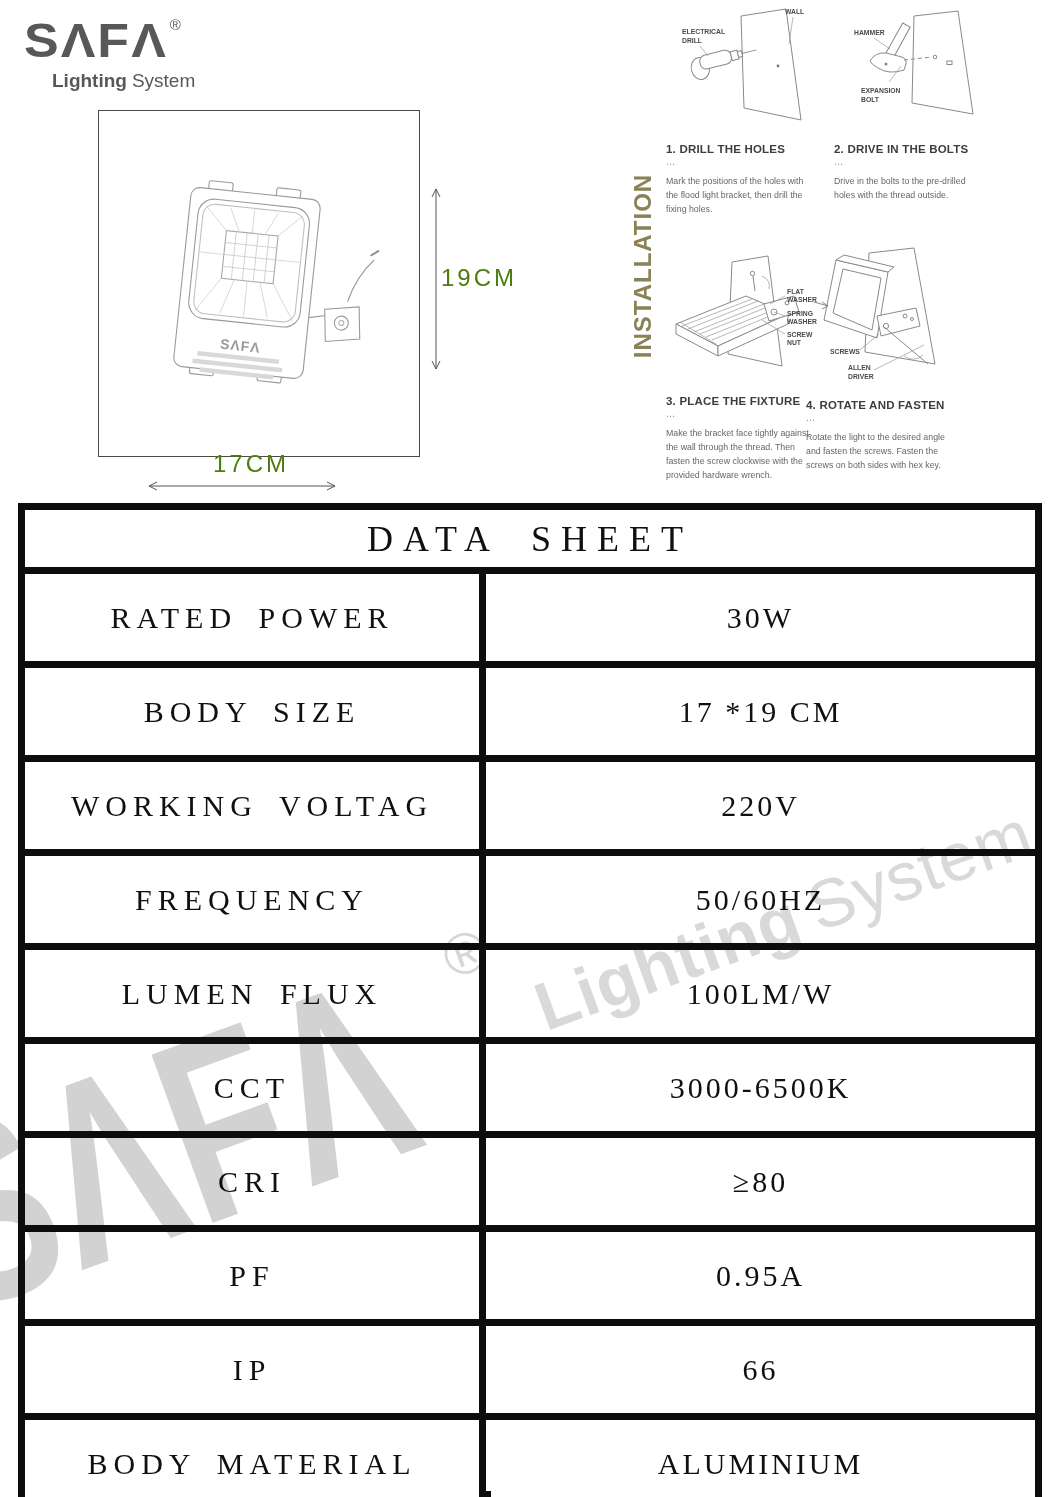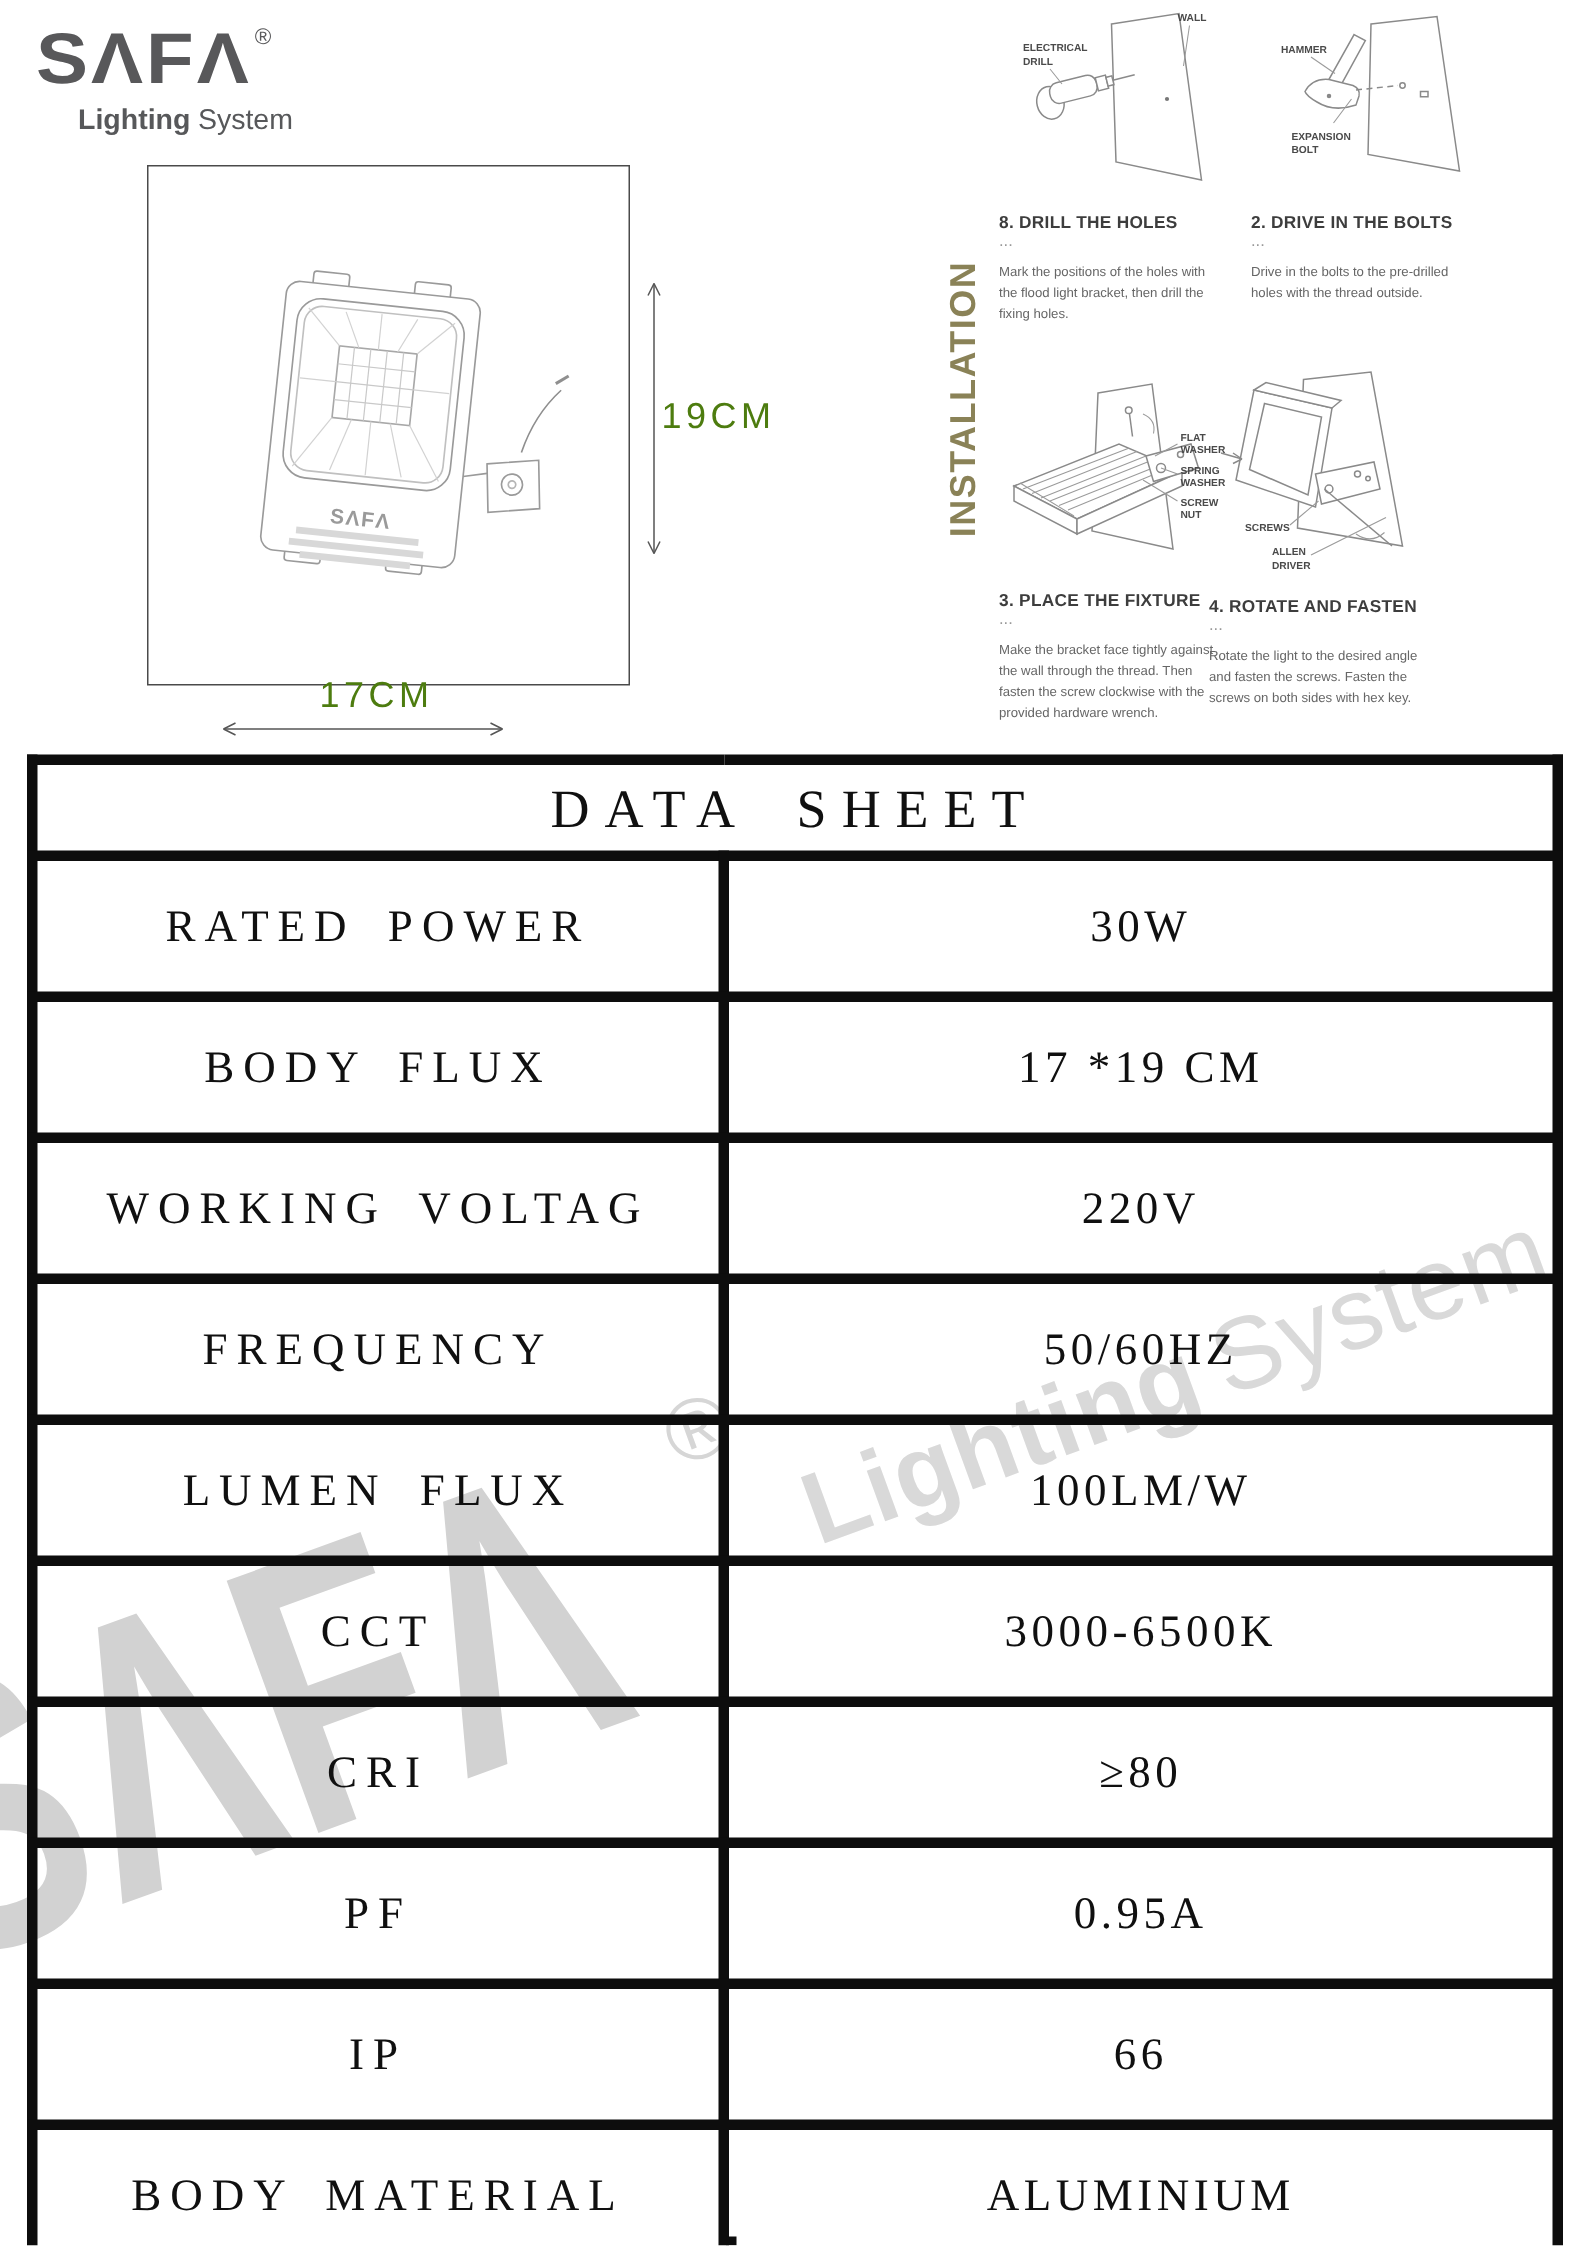--- a/index.html
+++ b/index.html
@@ -163,21 +163,21 @@
         <rect class="lnw" x="66" y="51" width="7" height="9"></rect>
         <rect class="lnw" x="73" y="52.5" width="4" height="6"></rect>
         <line class="ln" x1="77" y1="55.5" x2="92" y2="55.5"></line>
       </g>
       <line class="leader" x1="34" y1="42" x2="42" y2="52"></line>
       <line class="leader" x1="127" y1="13" x2="123" y2="40"></line>
       <text class="callout" x="119" y="10">WALL</text>
       <text class="callout" x="16" y="30">ELECTRICAL</text>
       <text class="callout" x="16" y="39">DRILL</text>
     </svg>
-    <div class="step-title">8. DRILL THE HOLES</div>
+    <div class="step-title">1. DRILL THE HOLES</div>
     <div class="step-dots">...</div>
     <div class="step-desc">Mark the positions of the holes with the flood light bracket, then drill the fixing holes.</div>
   </div>
 
   <div class="step" id="step2">
     <svg width="156" height="132" viewBox="0 0 156 132">
       <polygon class="lnw" points="80,12 124,7 139,110 78,99"></polygon>
       <g>
         <polygon class="lnw" points="66,18 74,21 60,58 52,54" transform="rotate(8 60 38)"></polygon>
         <path class="lnw" d="M36,57 q5,-9 16,-8 l16,4 q5,2 4,7 l-2,6 q-15,5 -26,-2 q-7,-4 -8,-7 z"></path>
@@ -277,21 +277,21 @@
   <table id="datasheet">
     <tbody>
         <tr>
       <td class="ds-header" colspan="2">DATA SHEET</td>
     </tr>
     <tr>
       <td class="ds-label">RATED POWER</td>
       <td class="ds-value">30W</td>
     </tr>
     <tr>
-      <td class="ds-label">BODY FLUX</td>
+      <td class="ds-label">BODY SIZE</td>
       <td class="ds-value">17 *19 CM</td>
     </tr>
     <tr>
       <td class="ds-label">WORKING VOLTAG</td>
       <td class="ds-value">220V</td>
     </tr>
     <tr>
       <td class="ds-label">FREQUENCY</td>
       <td class="ds-value">50/60HZ</td>
     </tr>

